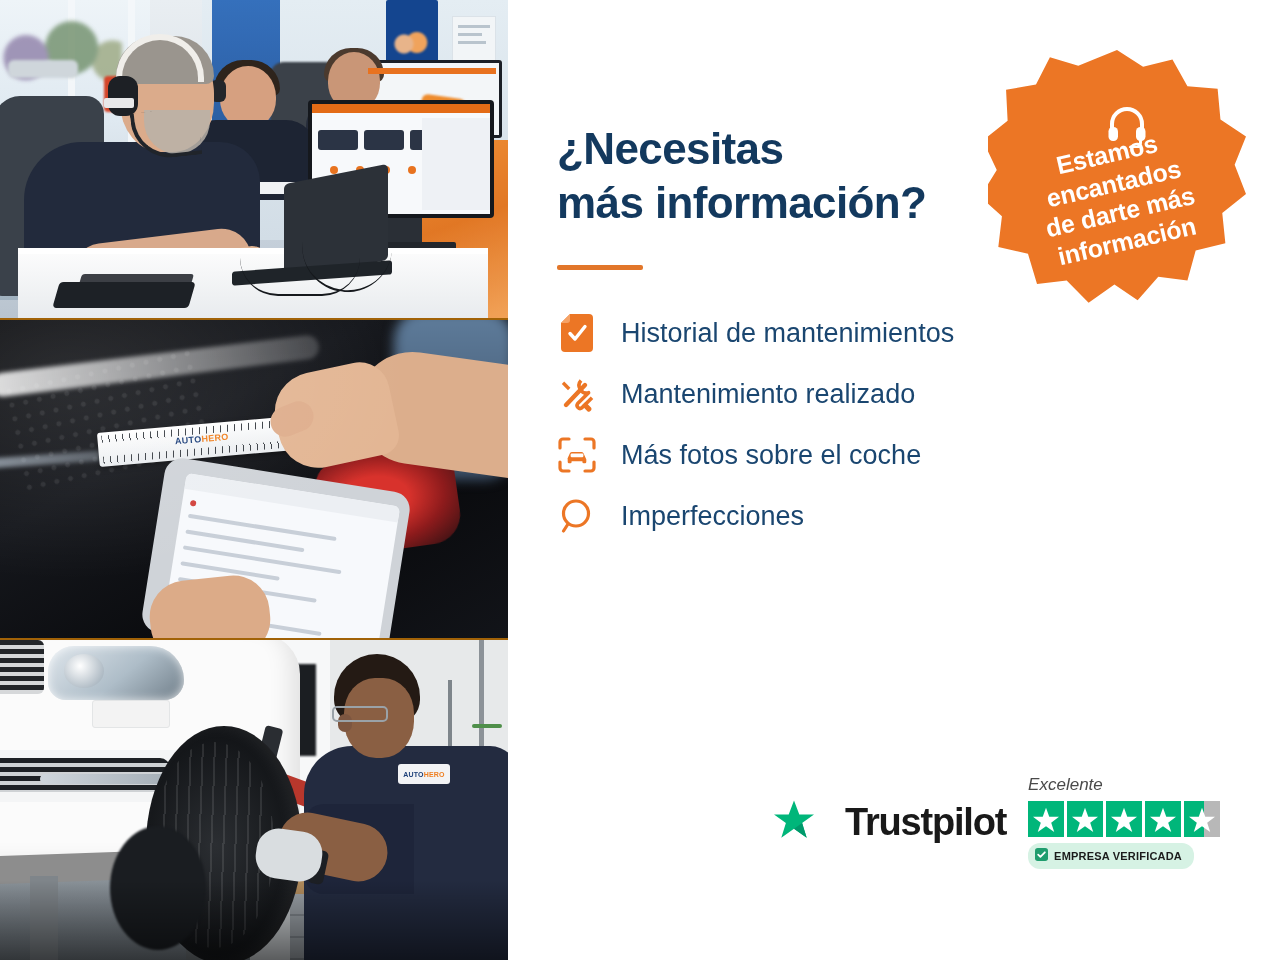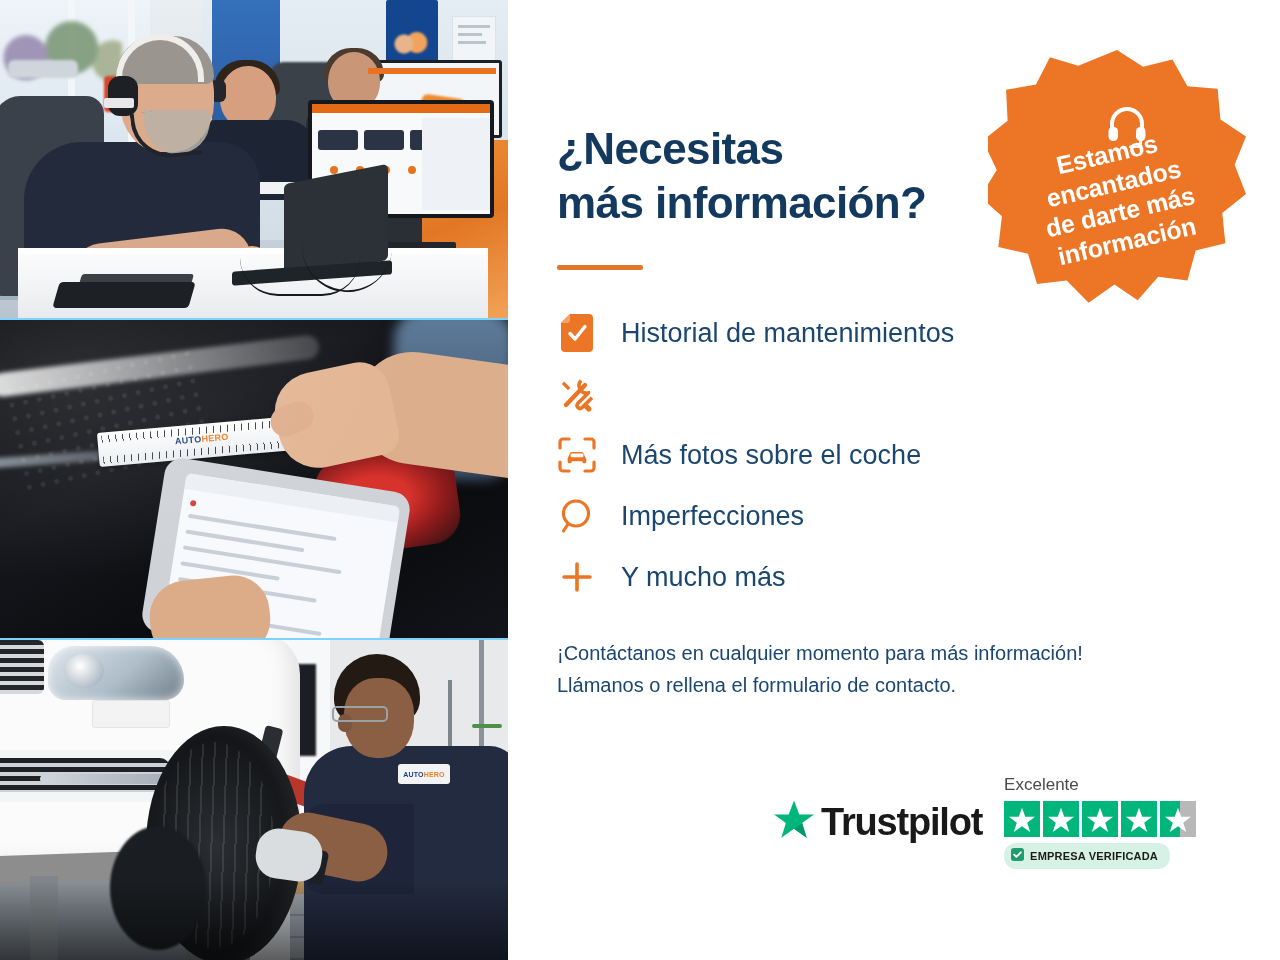--- a/index.html
+++ b/index.html
@@ -1,21 +1,21 @@
 <!DOCTYPE html>
 <html lang="es"><head>
 <meta charset="utf-8">
 <style>
   html,body{margin:0;padding:0;}
   body{
     width:1280px;height:960px;background:#ffffff;
     font-family:"Liberation Sans","DejaVu Sans",sans-serif;
     overflow:hidden;
   }
-  .page{position:relative;width:1280px;height:960px;background:#7dd3fc;display:flex;}
+  .page{position:relative;width:1280px;height:960px;background:#a16207;display:flex;}
 
   
   .photo-col{width:508px;height:960px;position:relative;flex:0 0 508px;}
   .photo{position:absolute;left:0;width:508px;overflow:hidden;}
   .photo-1{top:0;height:318px;}
   .photo-2{top:320px;height:318px;}
   .photo-3{top:640px;height:320px;}
   .ph-inner{position:absolute;inset:0;overflow:hidden;}
 
   
@@ -203,23 +203,23 @@
   .badge .btext{position:absolute;left:0;top:0;width:100%;height:100%;
      display:flex;align-items:center;justify-content:center;}
   .badge .btext span{
      display:block;color:#fff;font-weight:bold;font-size:25px;line-height:1.18;
      text-align:center;transform:rotate(-13deg);white-space:pre-line;margin-top:34px;
      letter-spacing:-.2px;}
 
   
   .tp{position:absolute;display:flex;align-items:center;gap:22px;}
   .tp-logo{display:flex;align-items:center;gap:6px;}
-  .tp-logo .word{font-size:38px;font-weight:bold;color:#191919;letter-spacing:-1.2px;}
+  .tp-logo .word{font-size:38px;font-weight:bold;color:#191919;letter-spacing:-1.2px;margin-left:24px;}
   .tp-right{display:flex;flex-direction:column;align-items:flex-start;gap:6px;}
-  .tp-excel{font-size:17px;color:#4a4a4a;}
+  .tp-excel{font-size:17px;color:#4a4a4a;font-style:italic;}
   .stars{display:flex;gap:3px;}
   .star-box{width:36px;height:36px;background:#00b67a;display:flex;align-items:center;justify-content:center;position:relative;overflow:hidden;}
   .star-box.partial .fill{position:absolute;left:0;top:0;height:100%;background:#00b67a;}
   .star-box.partial{background:#b8b8b8;}
   .star-box svg{position:relative;z-index:2;}
   .verified{display:inline-flex;align-items:center;gap:6px;background:#d6f2e4;border-radius:12px;padding:4px 12px 4px 7px;}
   .verified .vtxt{font-size:11px;font-weight:bold;color:#1b1b1b;letter-spacing:.2px;}
 </style>
 </head>
 <body>
@@ -409,20 +409,21 @@
         <span class="ico">
           <svg width="36" height="36" viewBox="0 0 36 36" aria-hidden="true">
             <g stroke="#ec7625" stroke-width="4.4" stroke-linecap="round">
               <line x1="7" y1="29" x2="26" y2="9"></line>
             </g>
             <path d="M24 4.5 a7.5 7.5 0 0 0 7.6 12.2 l-4.3 4.3 -6.6 6.6 a3 3 0 0 0 4.2 4.2 l10.1-10.1" transform="translate(-2,0)" fill="none" stroke="#ec7625" stroke-width="3.6" stroke-linejoin="round"></path>
             <path d="M5.2 5.6 l6.2 6.2 -2.4 2.4 -6.2-6.2 z" fill="#ec7625"></path>
             <path d="M26.5 26 l5.5 5.6 a2.6 2.6 0 0 1 -3.6 3.6 l-5.5-5.6 z" fill="#ec7625"></path>
           </svg>
         </span>
+        <span class="txt">Mantenimiento realizado</span>
       </div>
 
       <div class="feat">
         <span class="ico">
           <svg width="38" height="36" viewBox="0 0 38 36" aria-hidden="true">
             <g fill="none" stroke="#ec7625" stroke-width="3.2" stroke-linecap="round">
               <path d="M2 11 V5 A3 3 0 0 1 5 2 H11"></path>
               <path d="M27 2 H33 A3 3 0 0 1 36 5 V11"></path>
               <path d="M36 25 V31 A3 3 0 0 1 33 34 H27"></path>
               <path d="M11 34 H5 A3 3 0 0 1 2 31 V25"></path>
@@ -439,35 +440,22 @@
       <div class="feat">
         <span class="ico">
           <svg width="34" height="36" viewBox="0 0 34 36" aria-hidden="true">
             <circle cx="16" cy="15.5" r="12.5" fill="none" stroke="#ec7625" stroke-width="3.2"></circle>
             <line x1="8" y1="26" x2="3.5" y2="33" stroke="#ec7625" stroke-width="3.2" stroke-linecap="round"></line>
           </svg>
         </span>
         <span class="txt">Imperfecciones</span>
       </div>
 
-      <div class="feat">
-        <span class="ico">
-          <svg width="34" height="34" viewBox="0 0 34 34" aria-hidden="true">
-            <g stroke="#ec7625" stroke-width="3.6" stroke-linecap="round">
-              <line x1="17" y1="4" x2="17" y2="30"></line>
-              <line x1="4" y1="17" x2="30" y2="17"></line>
-            </g>
-          </svg>
-        </span>
-        <span class="txt">Y mucho más</span>
-      </div>
     </div>
 
-    <p class="contact" style="left:49px;top:637px;width:680px;margin:0;white-space:pre-line;">¡Contáctanos en cualquier momento para más información!
-Llámanos o rellena el formulario de contacto.</p>
 
     <div class="badge" style="left:480px;top:50px;">
       <div class="blob"></div>
       <span class="headset">
         <svg width="46" height="46" viewBox="0 0 46 46" aria-hidden="true">
           <path d="M8 28 V22 a15 15 0 0 1 30 0 v6" fill="none" stroke="#fff" stroke-width="4" stroke-linecap="round"></path>
           <rect x="4.5" y="25" width="9.5" height="14" rx="4.5" fill="#fff"></rect>
           <rect x="32" y="25" width="9.5" height="14" rx="4.5" fill="#fff"></rect>
           <path d="M36.5 39 v2 a4 4 0 0 1 -4 4 h-6" fill="none" stroke="#fff" stroke-width="3" stroke-linecap="round"></path>
         </svg>

